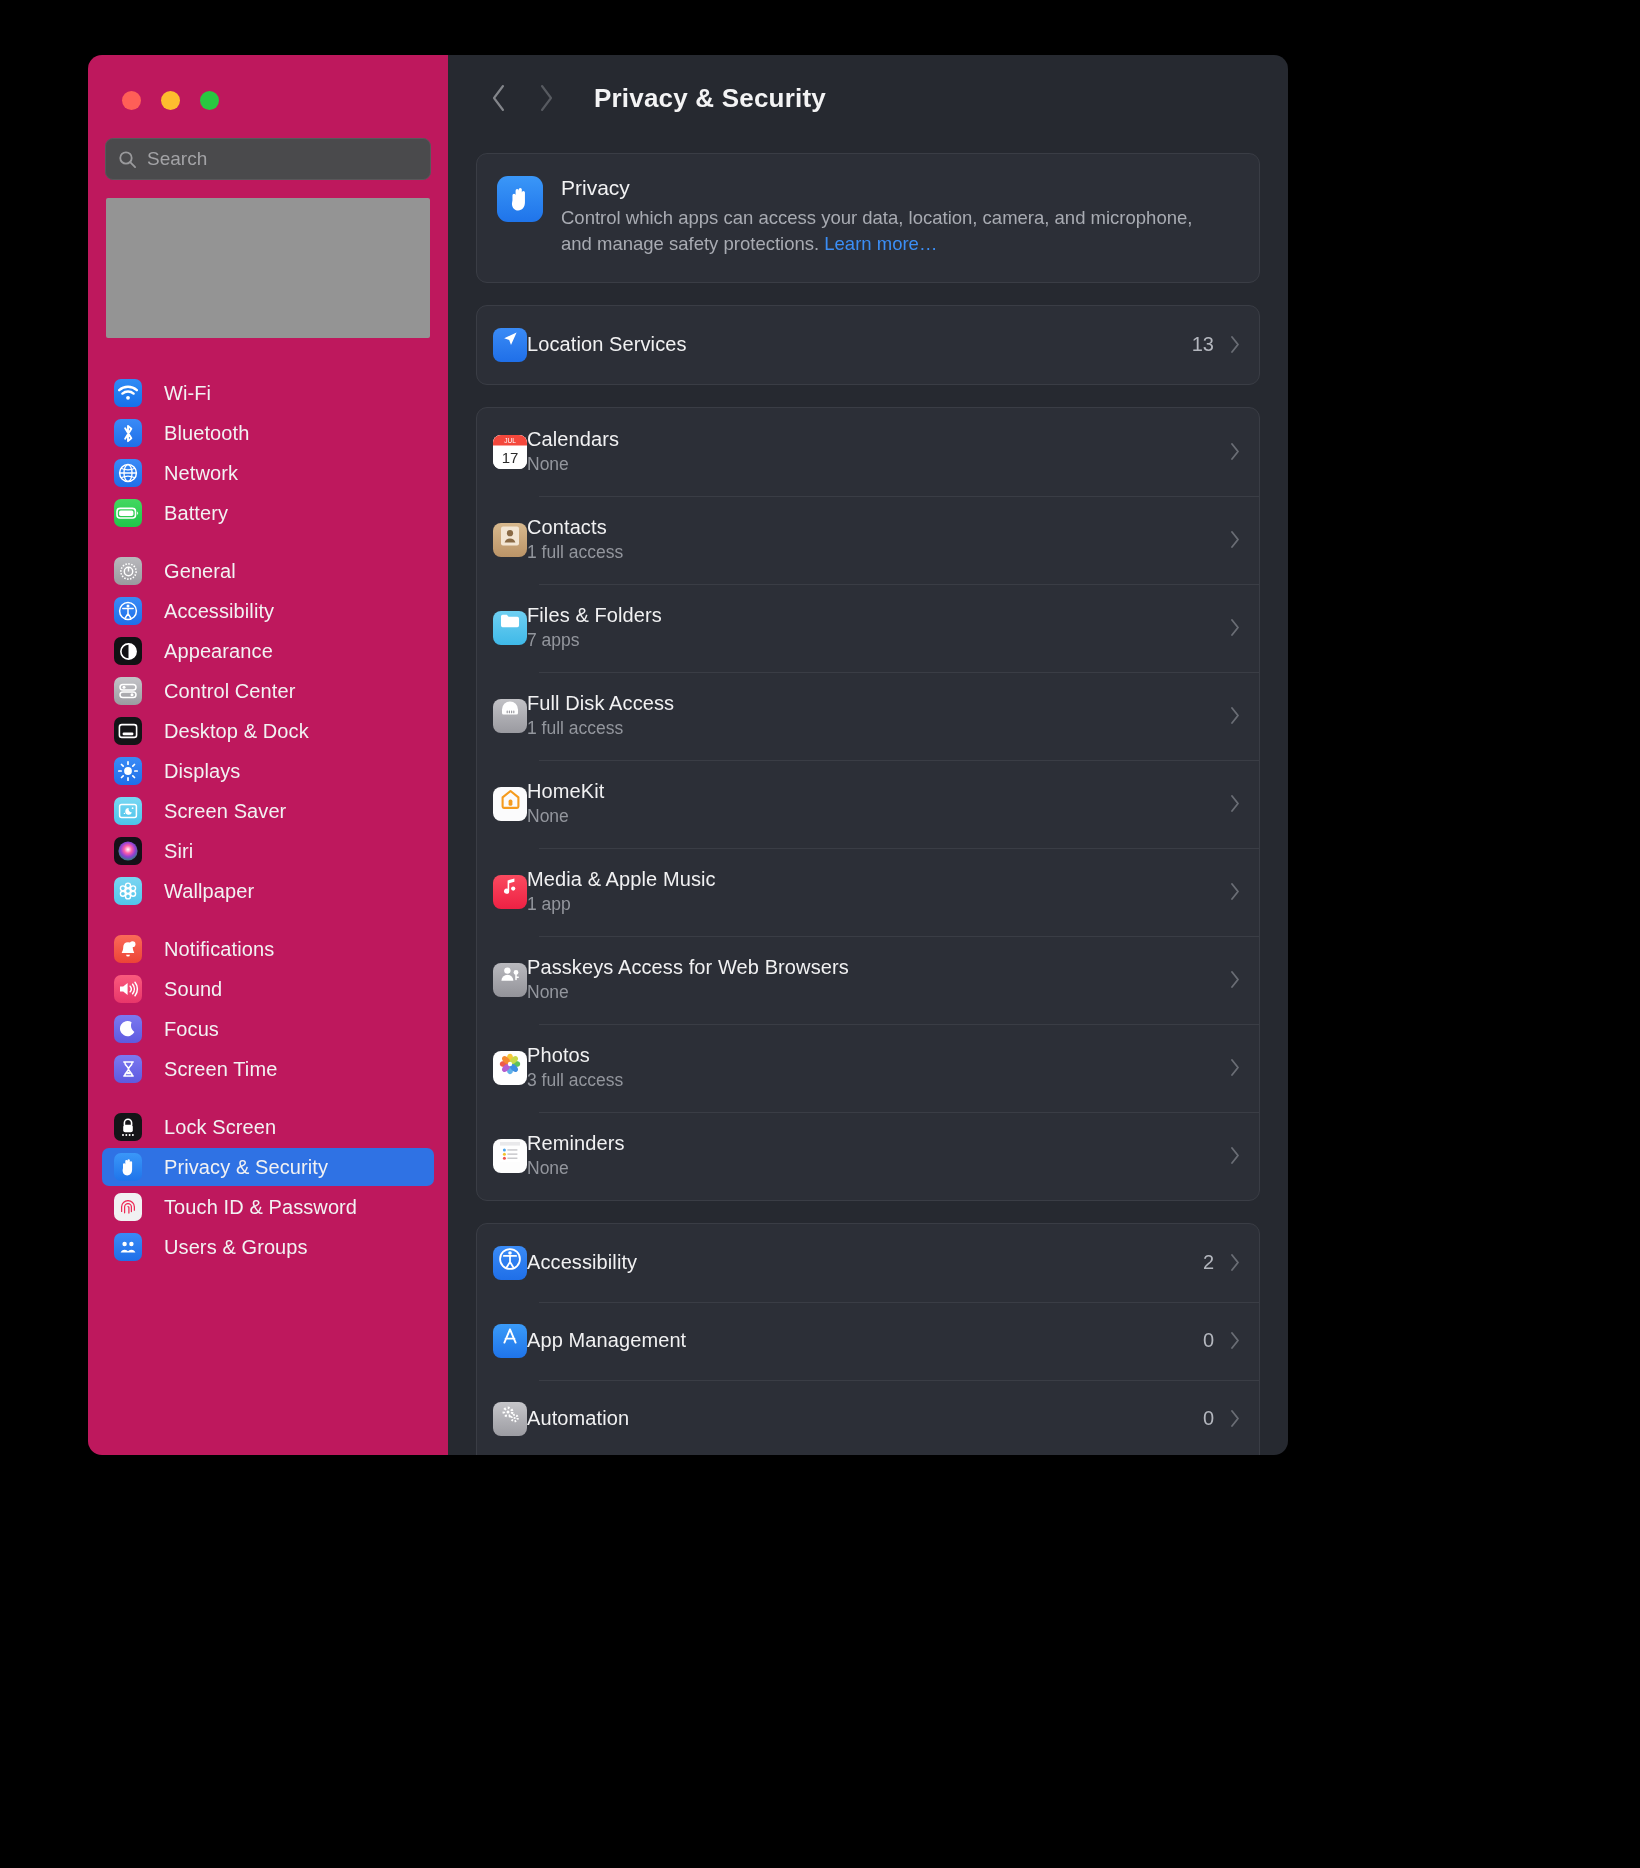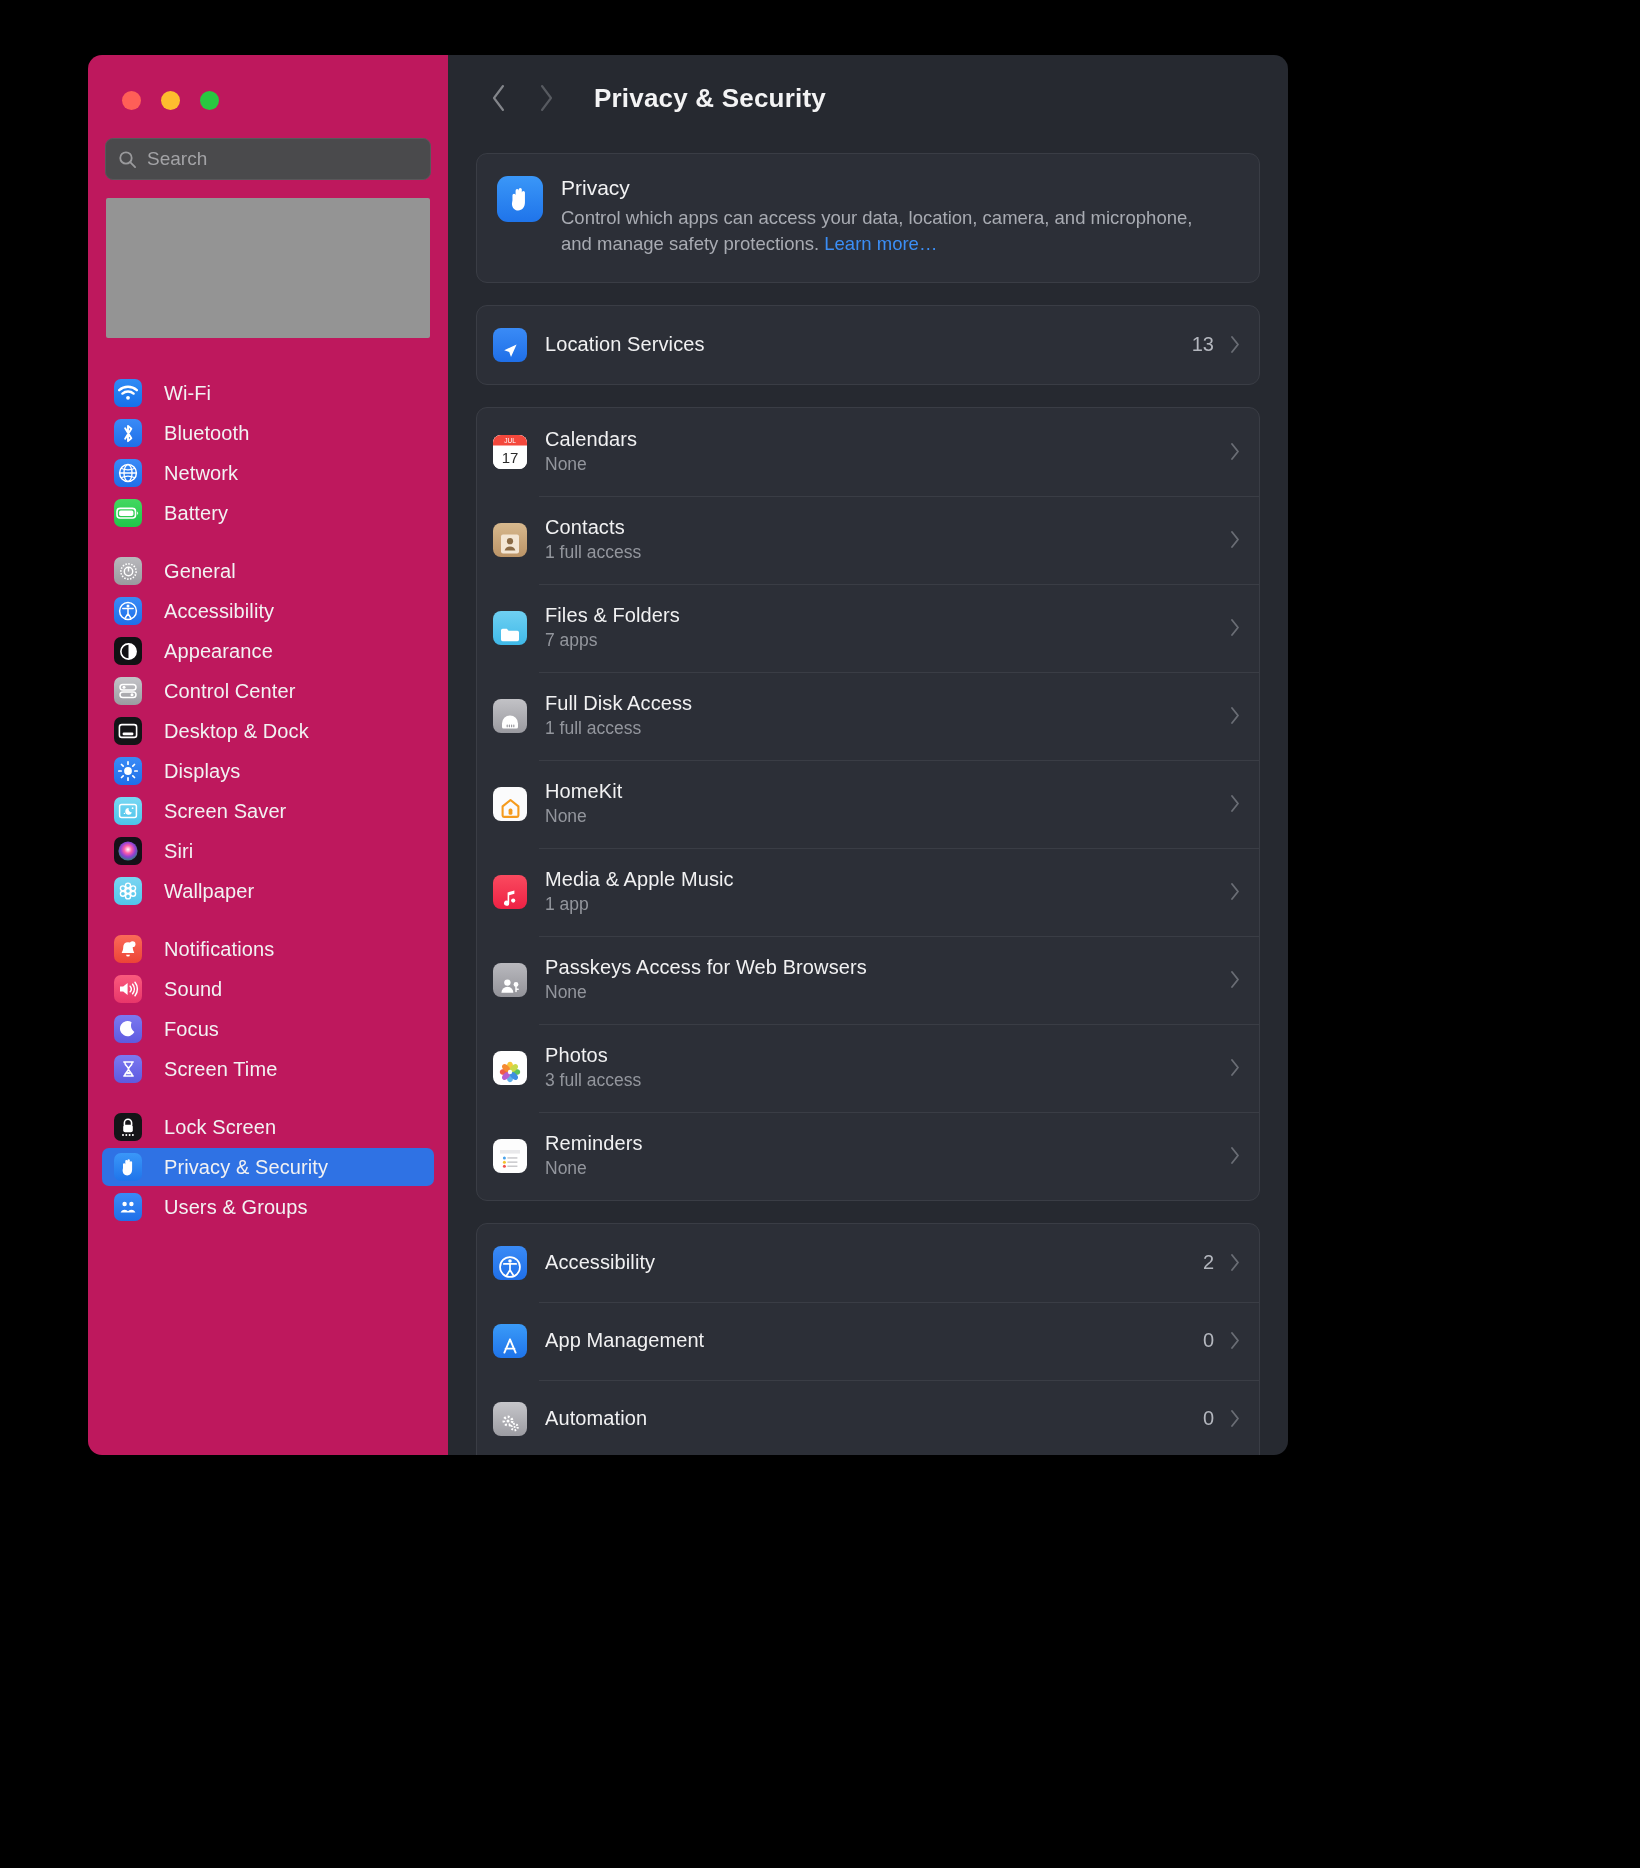--- a/index.html
+++ b/index.html
@@ -145,22 +145,22 @@
     min-height: 66px;
     position: relative;
   }
   .row + .row::before {
     content: "";
     position: absolute; left: 62px; right: 0; top: 0;
     height: 1px; background: #3a3d45;
   }
   .row .ricon {
     width: 34px; height: 34px; flex: 0 0 34px;
-    border-radius: 8px; margin-right: 18px;
-    display: flex; align-items: flex-end; justify-content: center;
+    border-radius: 8px; 
+    display: flex; align-items: flex-start; justify-content: center;
     overflow: hidden; position: relative;
   }
   .row-texts { flex: 1; min-width: 0; padding: 11px 0; }
   .row-title { font-size: 20px; color: #f1f1f2; letter-spacing: .1px; }
   .row-sub { font-size: 17.5px; color: #93969d; margin-top: 3px; }
   .row-count { font-size: 20px; color: #b3b6bd; margin-right: 16px; }
   .chev {
     width: 11px; height: 19px; flex: 0 0 11px; opacity: .55;
   }
 
@@ -408,20 +408,34 @@
           </span>
           <span class="nav-label">Lock Screen</span>
         </div>
         <div class="nav-item selected">
           <span class="app-icon" style="background:linear-gradient(#3a97f8,#1f74ea)">
             <svg width="19" height="21" viewBox="0 0 20 22">
                 <path d="M4.2 11.5V7.8a1.2 1.2 0 0 1 2.4 0v2.2V4.2a1.2 1.2 0 0 1 2.4 0v5.6V3.4a1.2 1.2 0 0 1 2.4 0v6.4V5.6a1.2 1.2 0 0 1 2.4 0v7.6c0 4-2.2 6.2-5.2 6.2s-4.8-2.4-4.8-5.4z" fill="#fff"></path>
               </svg>
           </span>
           <span class="nav-label">Privacy &amp; Security</span>
+        </div>
+        <div class="nav-item">
+          <span class="app-icon" style="background:#f1f1f2">
+            <svg width="22" height="22" viewBox="0 0 22 22">
+                <g fill="none" stroke="#ee2b55" stroke-width="1.25" stroke-linecap="round">
+              <path d="M11 4.6a6.4 6.4 0 0 1 6.4 6.4v3.2"></path>
+                  <path d="M11 4.6a6.4 6.4 0 0 0-6.4 6.4v4.4"></path>
+              <path d="M11 7.6a3.4 3.4 0 0 1 3.4 3.4v4.6"></path>
+                  <path d="M11 7.6a3.4 3.4 0 0 0-3.4 3.4v5.8"></path>
+              <path d="M11 10.6a.9.9 0 0 1 .9.9v5.6"></path>
+                </g>
+              </svg>
+          </span>
+          <span class="nav-label">Touch ID &amp; Password</span>
         </div>
         <div class="nav-item">
           <span class="app-icon" style="background:linear-gradient(#3a8bf6,#1f6fe8)">
             <svg width="22" height="22" viewBox="0 0 22 22">
                 <circle cx="7.6" cy="8" r="2.2" fill="#fff"></circle>
                 <circle cx="14.4" cy="8" r="2.2" fill="#fff"></circle>
                 <path d="M3.6 16.6a4.2 4.2 0 0 1 8 0zM10.4 16.6a4.2 4.2 0 0 1 8 0z" fill="#fff"></path>
               </svg>
           </span>
           <span class="nav-label">Users &amp; Groups</span>

